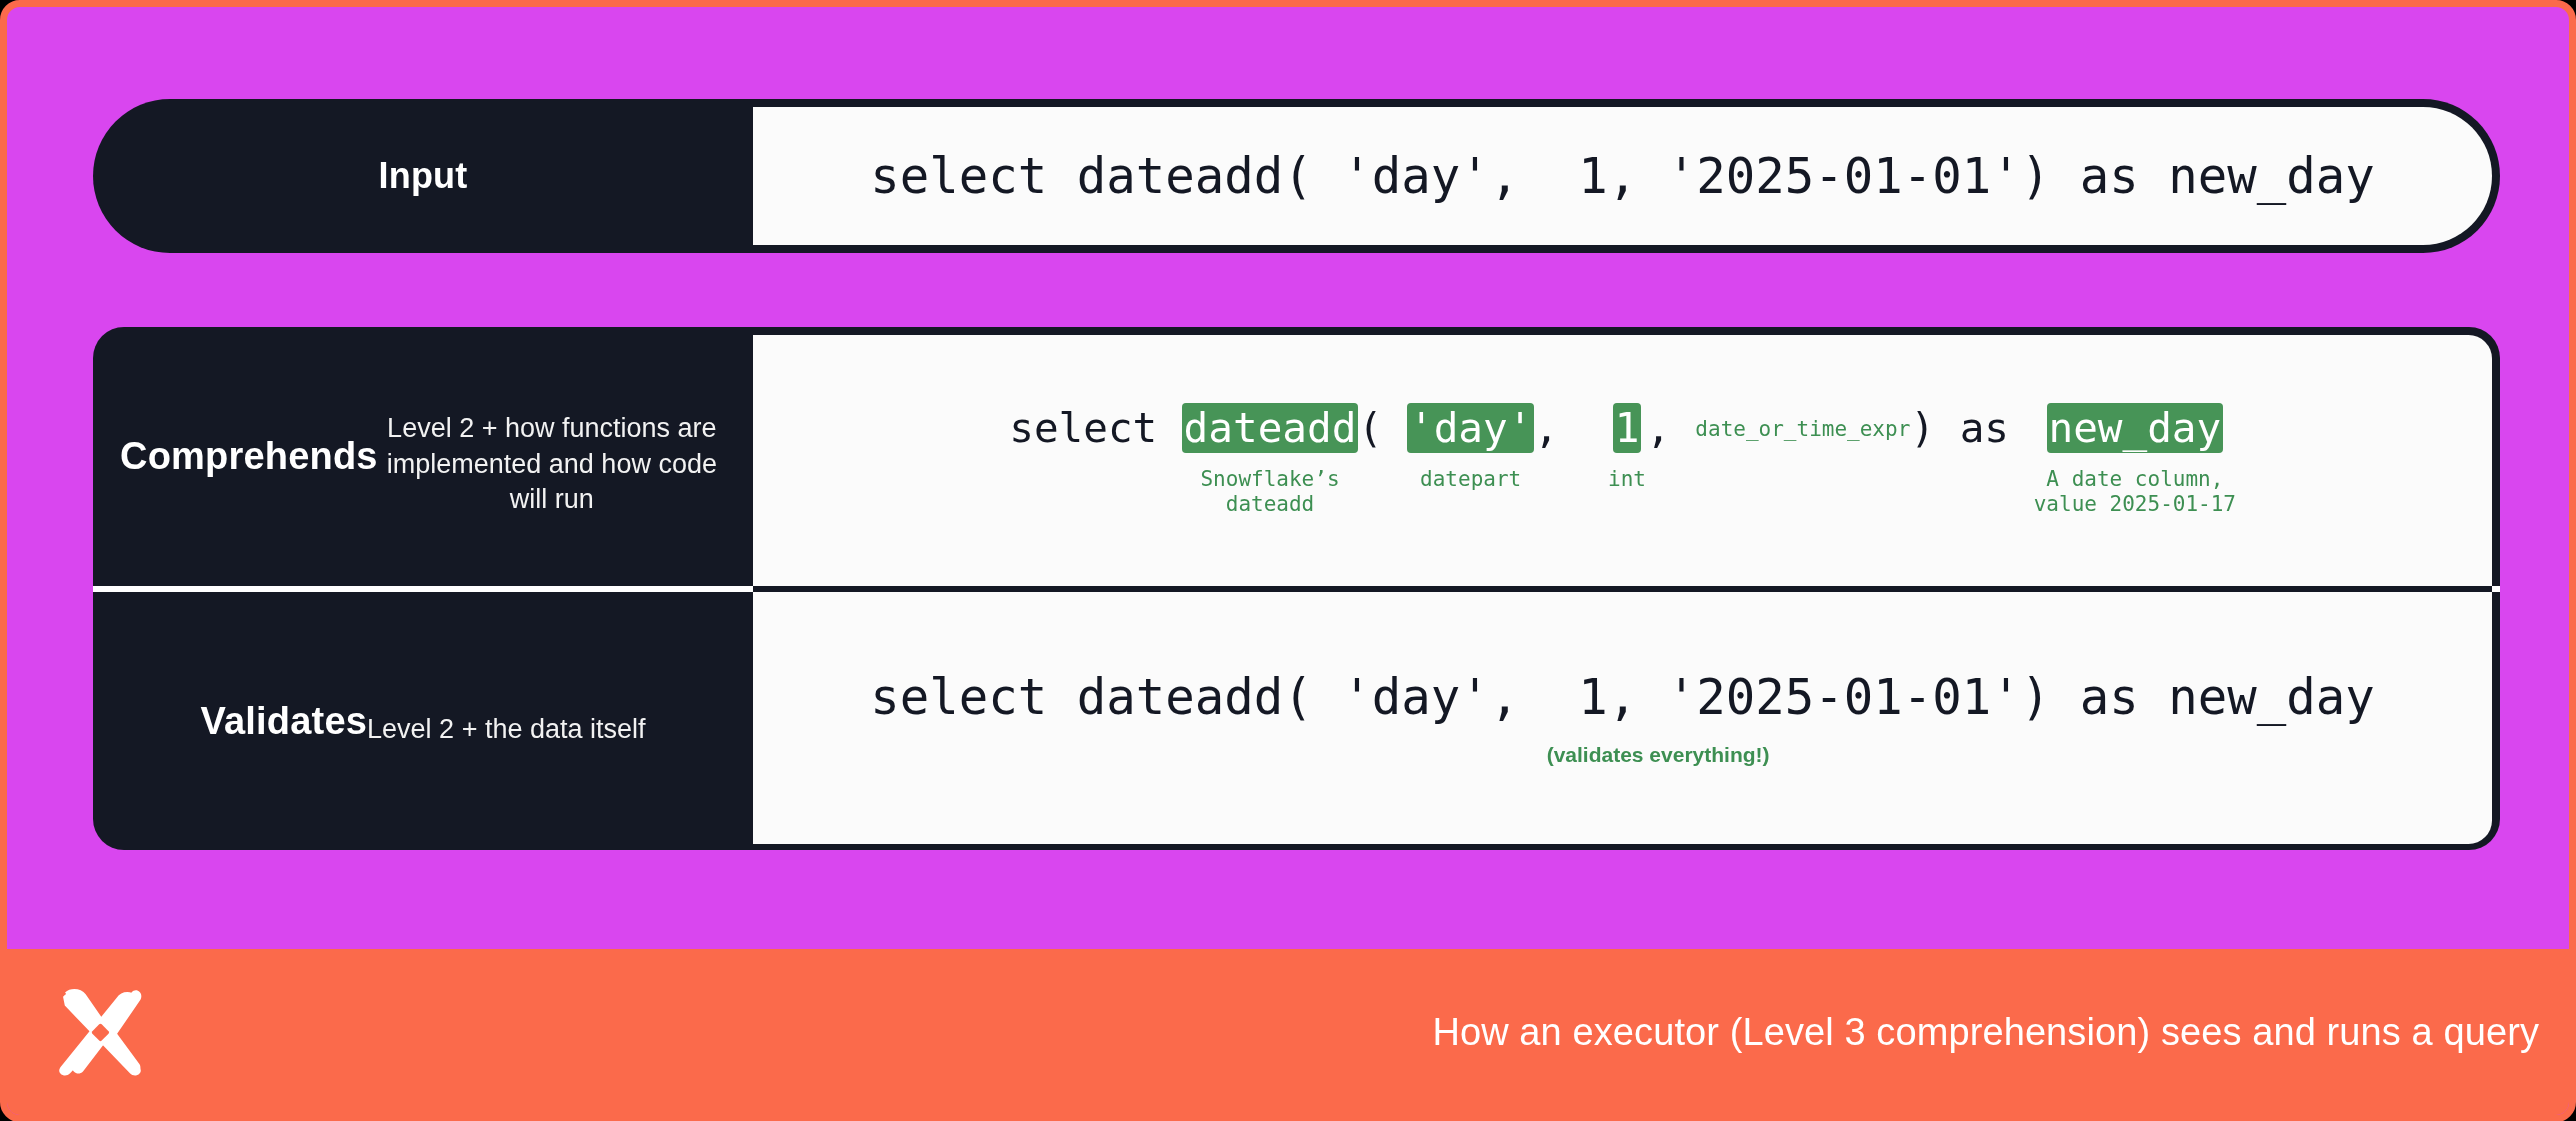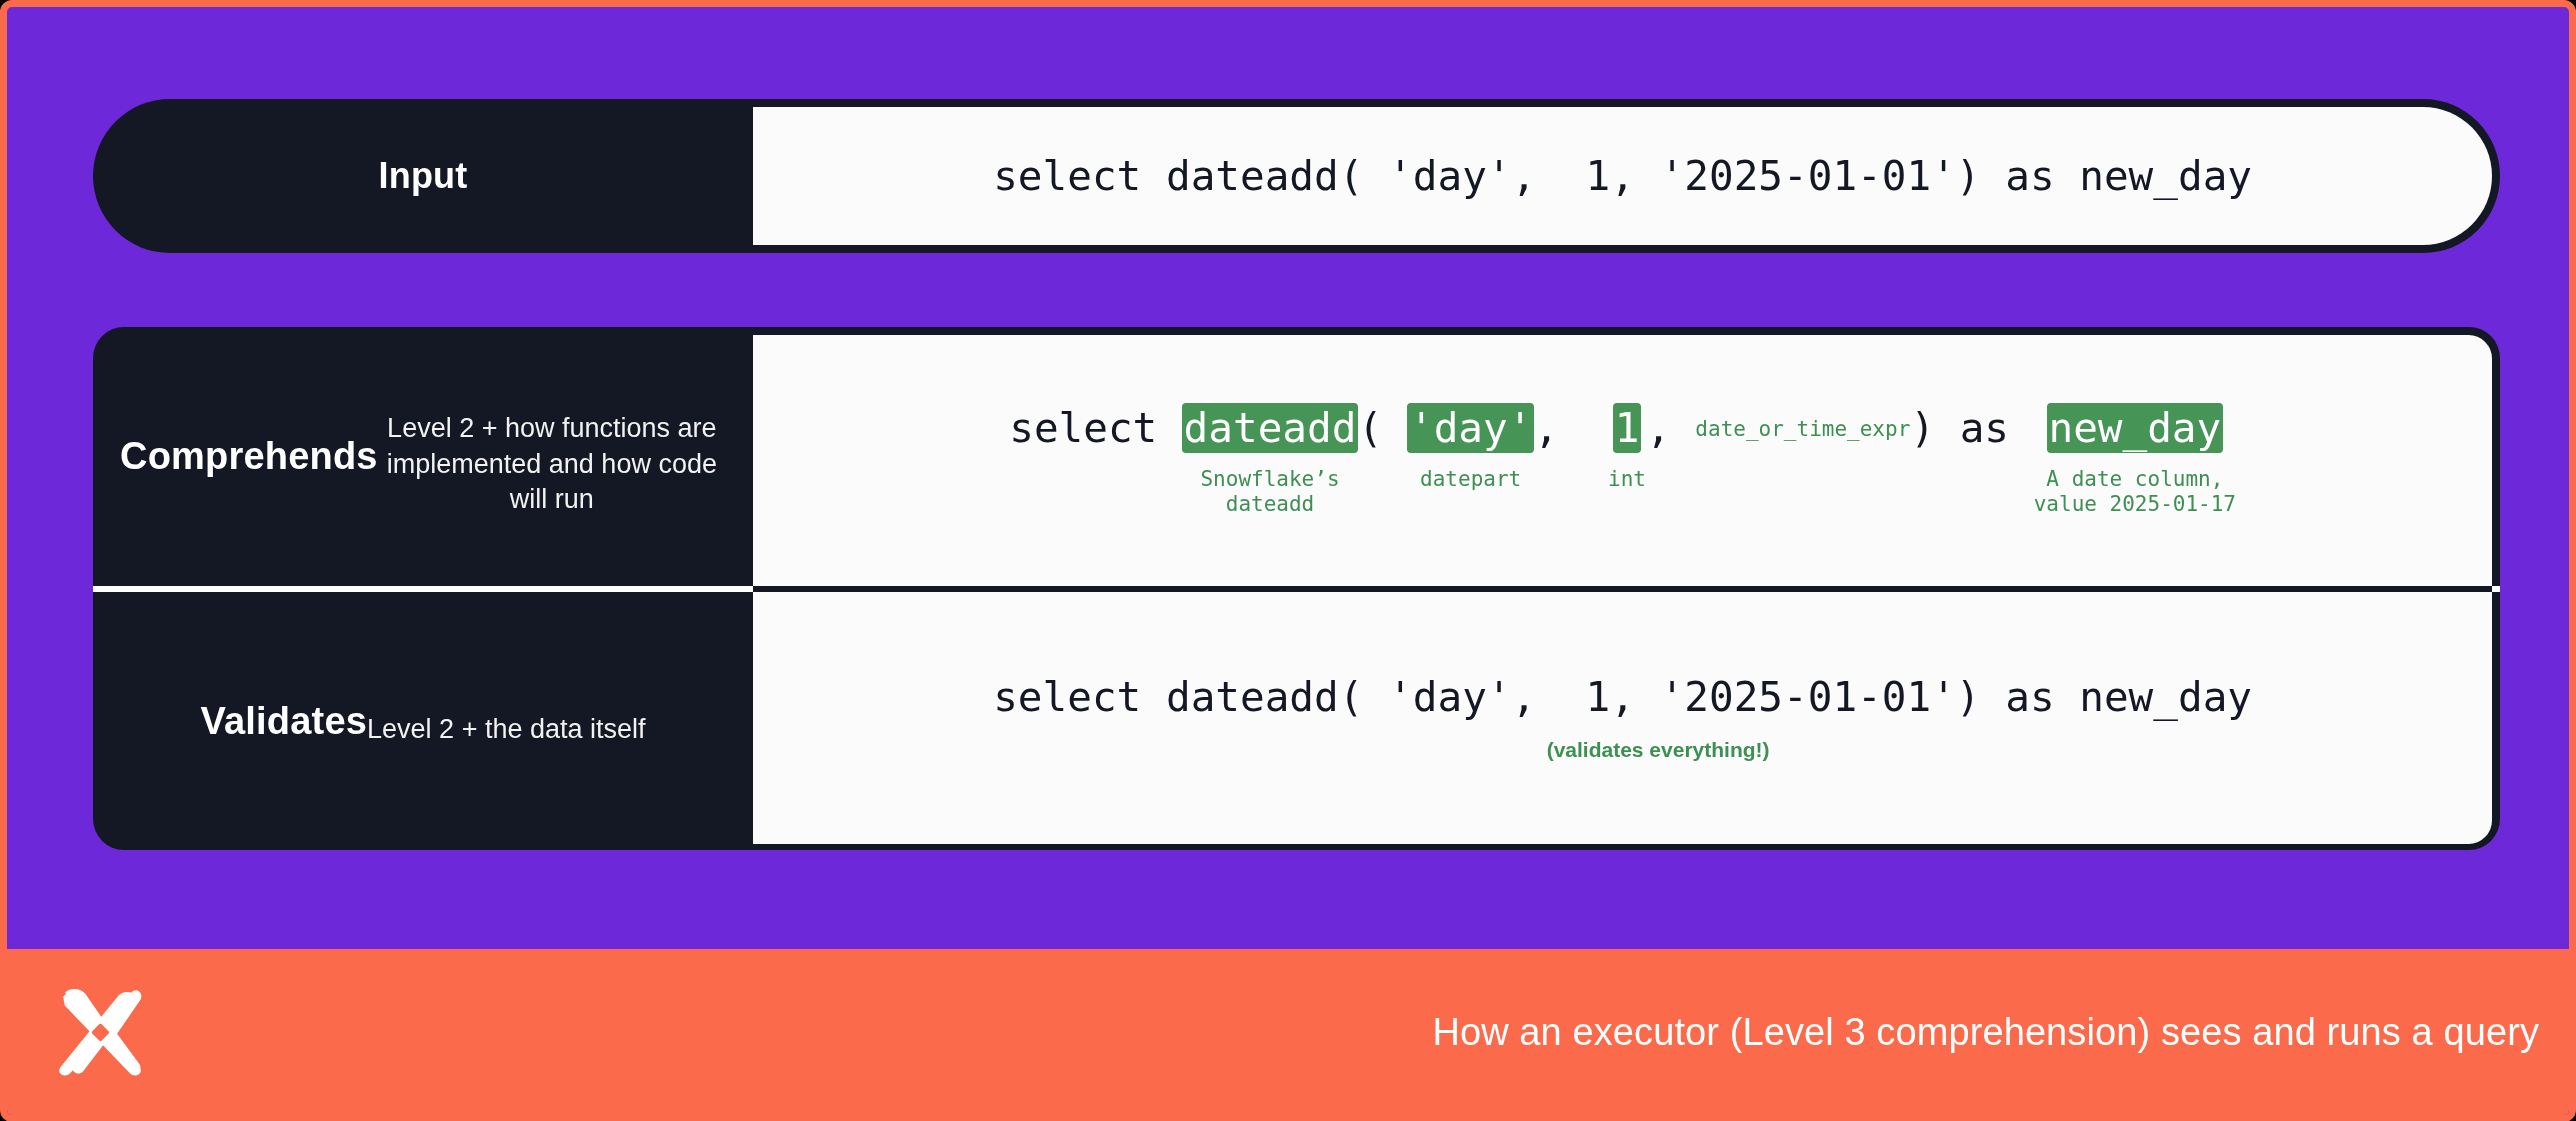--- a/index.html
+++ b/index.html
@@ -14,23 +14,23 @@
     font-family: "Liberation Sans", sans-serif;
   }
 
   
   .card {
     position: absolute;
     left: 0; top: 0;
     width: 2576px;
     height: 1122px;
     box-sizing: border-box;
-    background: #6d28d9;
+    background: #d946ef;
     border: 7.8px solid #FB6A4B;
-    border-radius: 12px;
+    border-radius: 20px;
     overflow: hidden;
   }
 
   
   .body-area {
     position: absolute;
     left: 0; top: 0;
     width: 2576px;
     height: 964px;
   }
@@ -136,21 +136,21 @@
     font-weight: 300;
     line-height: 1.32;
     text-align: center;
     margin-top: 16px;
     max-width: 627px;
   }
 
   
   .code {
     font-family: "DejaVu Sans Mono", monospace;
-    font-size: 41px;
+    font-size: 49px;
     color: #141824;
     white-space: pre;
     letter-spacing: 0px;
   }
 
   
   .annot-line {
     display: flex;
     align-items: flex-start;
     justify-content: center;

